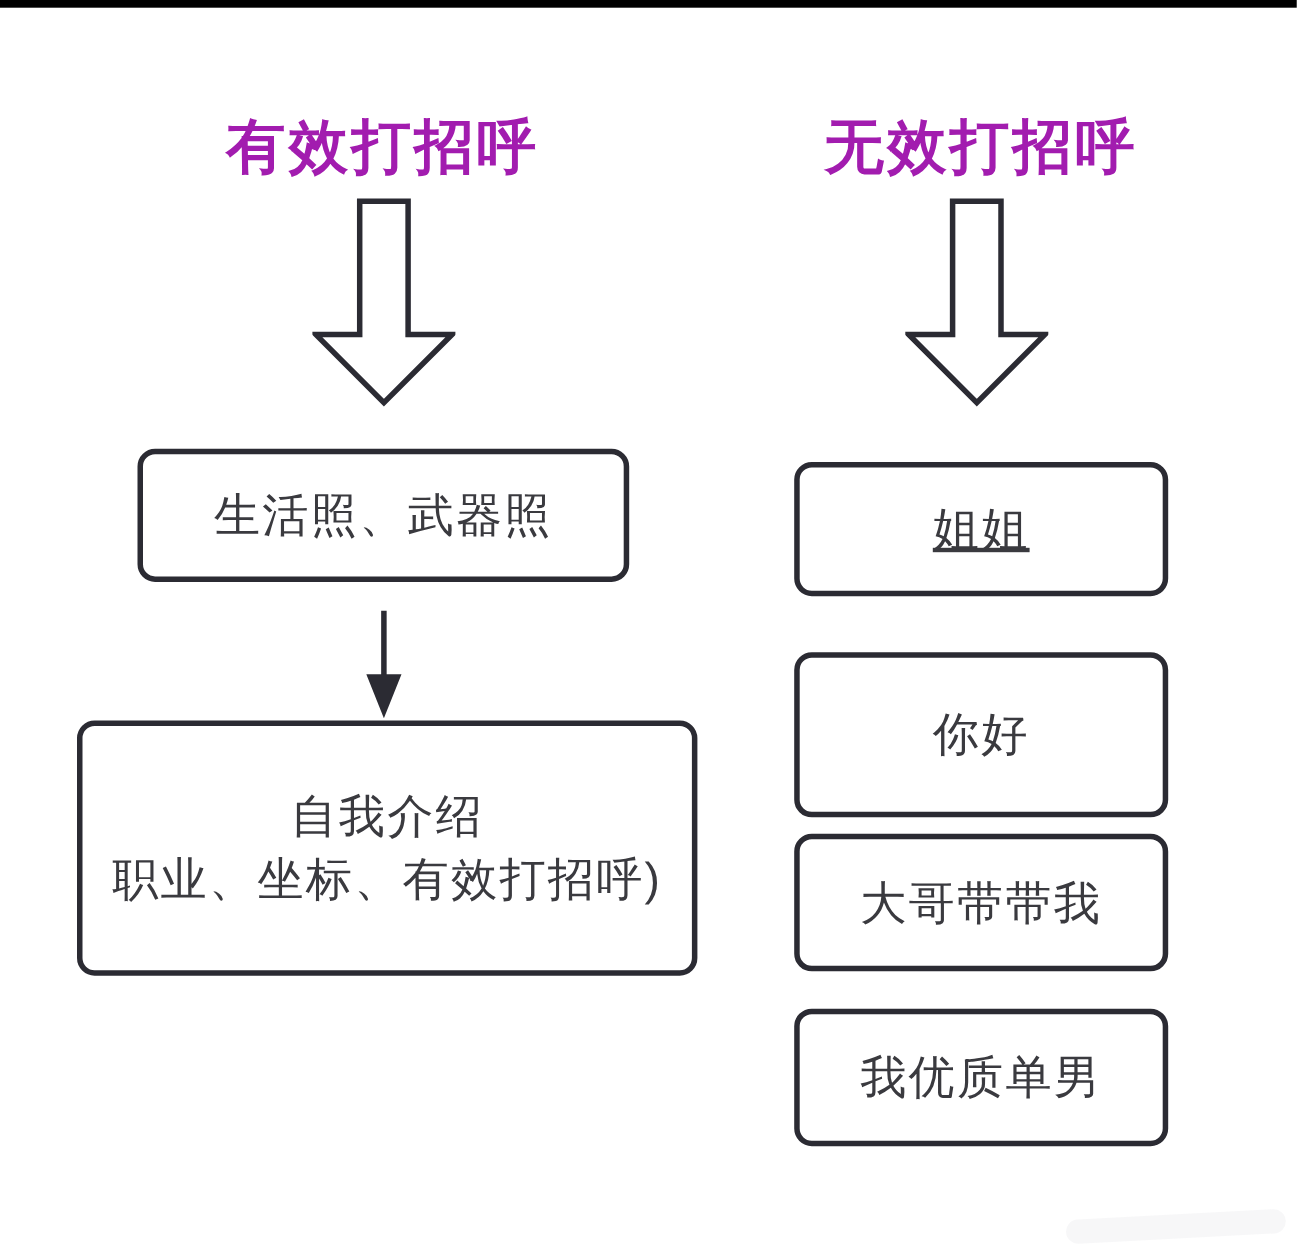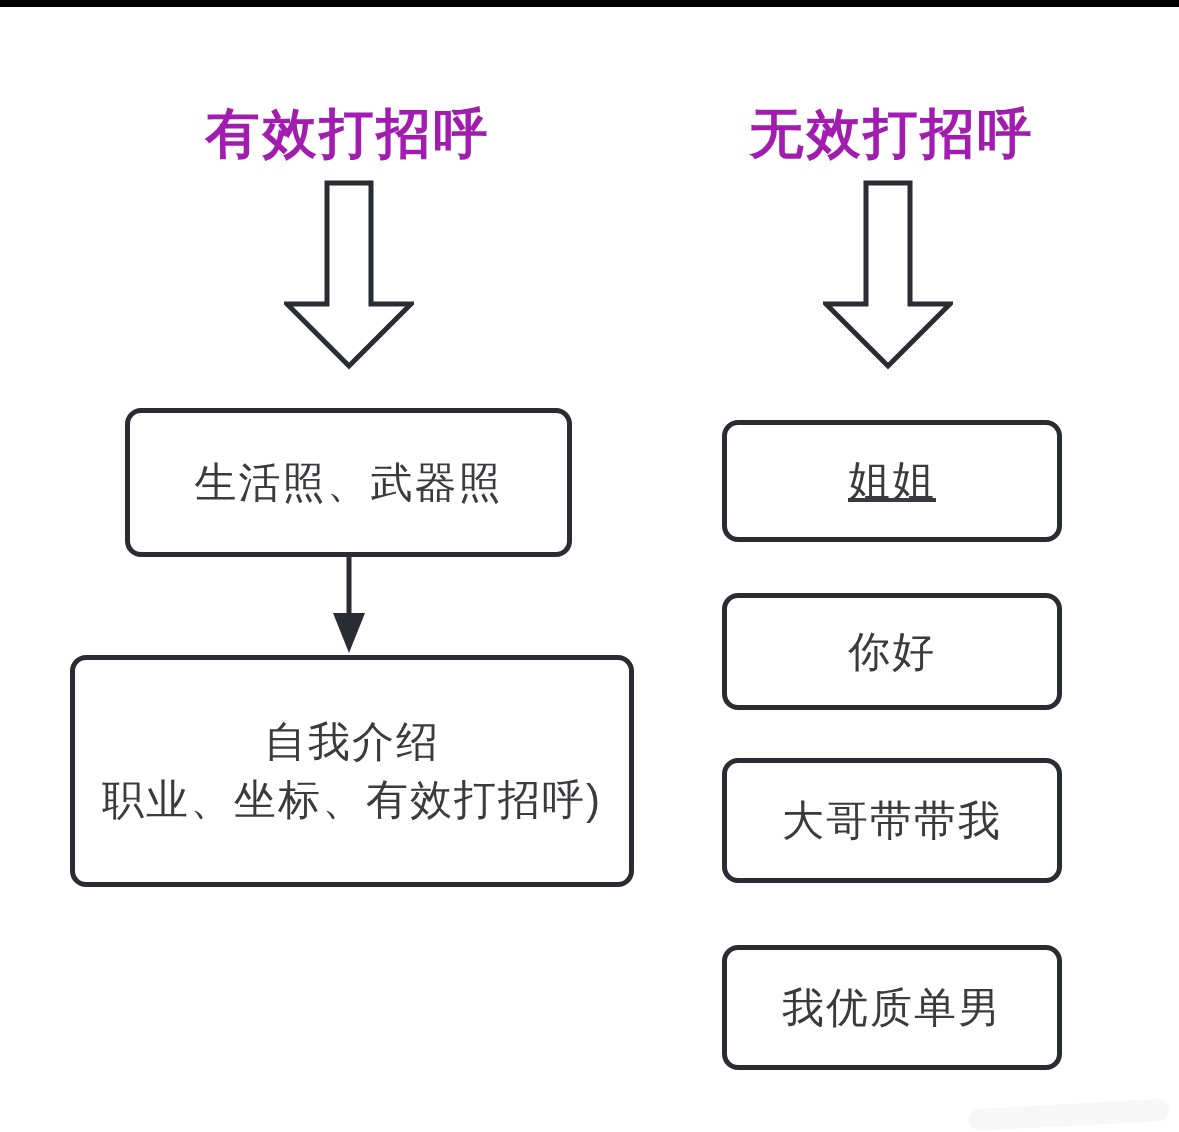--- a/index.html
+++ b/index.html
@@ -45,26 +45,26 @@
     border-radius: 16px;
     background: #ffffff;
     display: flex;
     align-items: center;
     justify-content: center;
     text-align: center;
     color: #3a3a3f;
     font-size: 42px;
     letter-spacing: 2px;
   }
-  .node-photos     { left: 125px; top: 408px; width: 447px; height: 149px; }
+  .node-photos     { left: 125px; top: 408px; width: 447px; height: 121px; }
   .node-self-intro { left: 70px;  top: 655px; width: 564px; height: 232px; line-height: 1.38; justify-content: center; }
   .node-r1 { left: 722px; top: 420px; width: 340px; height: 122px; text-decoration: underline; }
-  .node-r2 { left: 722px; top: 593px; width: 340px; height: 117px; }
+  .node-r2 { left: 722px; top: 593px; width: 340px; height: 150px; }
   .node-r3 { left: 722px; top: 758px; width: 340px; height: 125px; align-items: center; }
-  .node-r4 { left: 722px; top: 945px; width: 340px; height: 125px; }
+  .node-r4 { left: 722px; top: 917px; width: 340px; height: 125px; }
 
   .connector {
     position: absolute;
     left: 331px; top: 555px;
     width: 36px; height: 100px;
   }
   .watermark-smudge {
     position: absolute;
     right: 10px; bottom: 6px;
     width: 200px; height: 22px;

